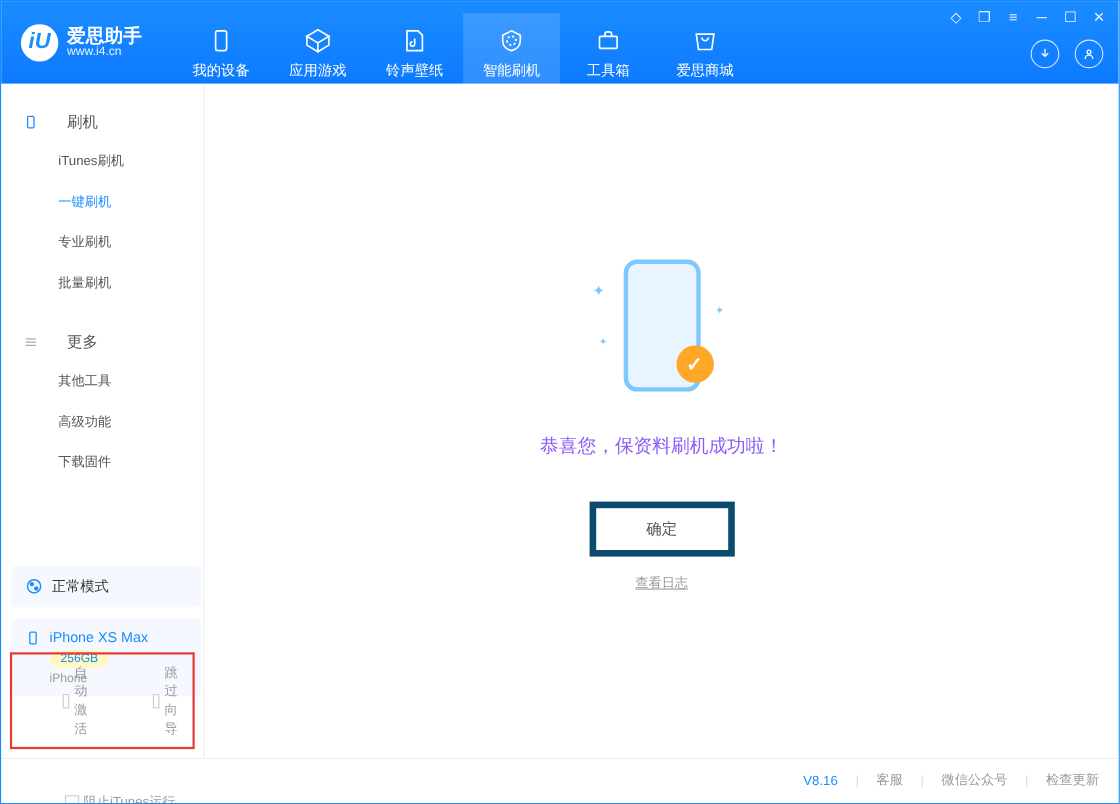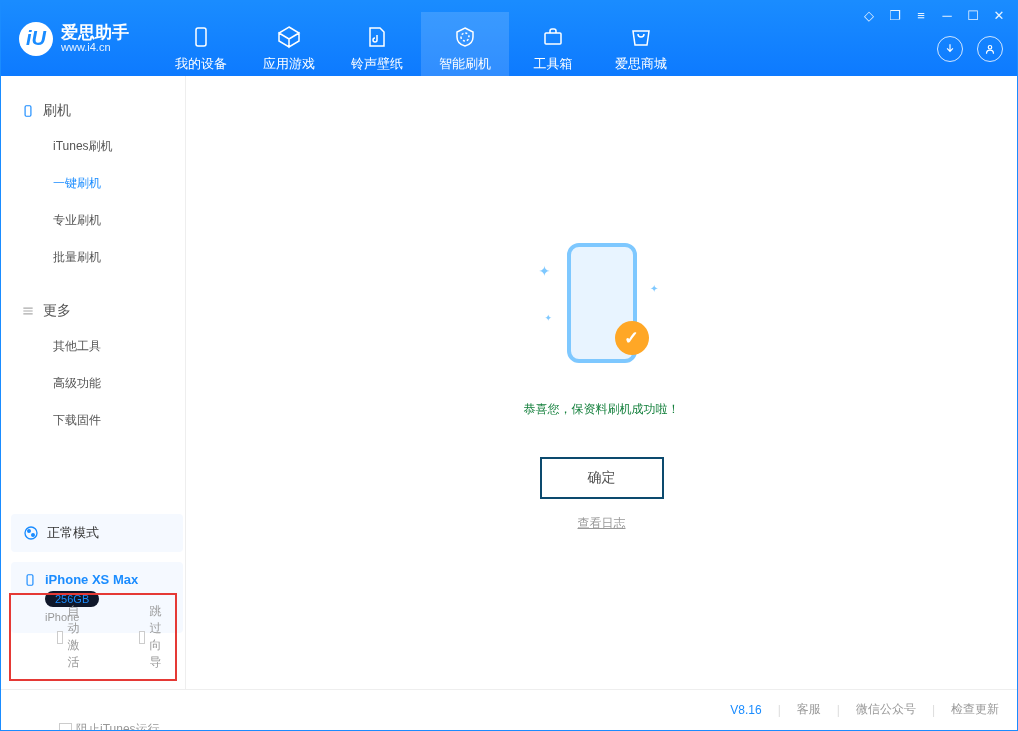--- a/index.html
+++ b/index.html
@@ -18,46 +18,46 @@
 .nav-tab svg { width: 24px; height: 24px; }
 
 .window-controls { position: absolute; right: 10px; top: 6px; display: flex; gap: 10px; }
 .window-controls span { color: rgba(255,255,255,0.9); cursor: pointer; font-size: 13px; display: inline-flex; align-items: center; justify-content: center; width: 16px; height: 16px; }
 .header-right-icons { position: absolute; right: 14px; bottom: 14px; display: flex; gap: 14px; }
 .circle-icon { width: 26px; height: 26px; border: 1.5px solid rgba(255,255,255,0.8); border-radius: 50%; display: flex; align-items: center; justify-content: center; color: #fff; cursor: pointer; }
 
 .body-area { display: flex; height: 613px; }
 .sidebar { width: 185px; border-right: 1px solid #eee; padding-top: 18px; position: relative; }
 .side-group { margin-bottom: 18px; }
-.side-group-title { display: flex; align-items: center; padding: 8px 20px; color: #555; font-size: 14px; gap: 8px; }
+.side-group-title { display: flex; align-items: center; padding: 8px 20px; color: #555; font-size: 14px; gap: 26px; }
 .side-item { padding: 10px 20px 10px 52px; font-size: 12px; color: #555; cursor: pointer; }
 .side-item.active { color: #1a8cff; }
 
 .device-panel { position: absolute; bottom: 56px; left: 10px; right: 2px; }
 .mode-card { background: #f5f9ff; border-radius: 4px; padding: 10px 12px; display: flex; align-items: center; gap: 8px; font-size: 13px; color: #333; margin-bottom: 10px; }
 .device-card { background: #f5f9ff; border-radius: 4px; padding: 10px 12px; display: flex; flex-direction: column; gap: 4px; }
-.device-name { display: flex; align-items: center; gap: 8px; font-size: 13px; color: #1a8cff; font-weight: 700; }
-.storage-badge { background: #0f172a; color: #1a8cff; font-size: 11px; padding: 2px 10px; border-radius: 10px; width: fit-content; margin-left: 22px; }
+.device-name { display: flex; align-items: center; gap: 8px; font-size: 13px; color: #1a8cff; font-weight: 400; }
+.storage-badge { background: #fef9c3; color: #1a8cff; font-size: 11px; padding: 2px 10px; border-radius: 10px; width: fit-content; margin-left: 22px; }
 .device-type { font-size: 11px; color: #999; margin-left: 22px; }
 
 .bottom-options { position: absolute; bottom: 8px; left: 8px; right: 8px; border: 2px solid #e53935; padding: 8px 6px; display: flex; gap: 12px; }
 .checkbox-opt { display: flex; align-items: center; gap: 4px; font-size: 12px; color: #999; cursor: pointer; padding-left: 40px; }
 .checkbox-opt .box { width: 13px; height: 13px; border: 1px solid #ccc; background: #fff; }
 
 .main-content { flex: 1; display: flex; flex-direction: column; align-items: center; justify-content: center; }
 .success-img { position: relative; width: 150px; height: 140px; display: flex; align-items: center; justify-content: center; }
 .phone-shape { width: 70px; height: 120px; border: 4px solid #7ec8ff; border-radius: 12px; background: #e8f4ff; position: relative; }
 .check-badge { position: absolute; right: 28px; bottom: 18px; width: 34px; height: 34px; background: #ffa726; border-radius: 50%; display: flex; align-items: center; justify-content: center; color: #fff; font-size: 18px; font-weight: bold; }
 .sparkle { position: absolute; color: #7ec8ff; font-size: 14px; }
 .sparkle.s1 { top: 30px; left: 12px; }
 .sparkle.s2 { top: 50px; right: 18px; font-size: 10px; }
 .sparkle.s3 { bottom: 50px; left: 18px; font-size: 9px; }
 
-.success-text { font-size: 12px; color: #15803d; margin-top: 28px; }
-.confirm-btn { margin-top: 39px; padding: 10px 46px; border: 2px solid #0c4a6e; background: #fff; font-size: 14px; color: #555; cursor: pointer; }
+.success-text { font-size: 17px; color: #8b5cf6; margin-top: 28px; }
+.confirm-btn { margin-top: 39px; padding: 10px 46px; border: 6px solid #0c4a6e; background: #fff; font-size: 14px; color: #555; cursor: pointer; }
 .log-link { margin-top: 16px; font-size: 12px; color: #999; text-decoration: underline; cursor: pointer; text-align: right; }
 
 .footer { height: 40px; border-top: 1px solid #eee; display: flex; align-items: center; padding: 0 18px; font-size: 12px; color: #999; }
 .footer .left { display: flex; align-items: center; gap: 6px; margin-top: 39px; }
 .footer .left .box { width: 13px; height: 13px; border: 1px solid #ccc; }
 .footer .right { margin-left: auto; display: flex; align-items: center; gap: 16px; }
 .footer .sep { color: #ddd; }
 .footer .link { cursor: pointer; }
 .version { color: #1a8cff; }
 </style>

